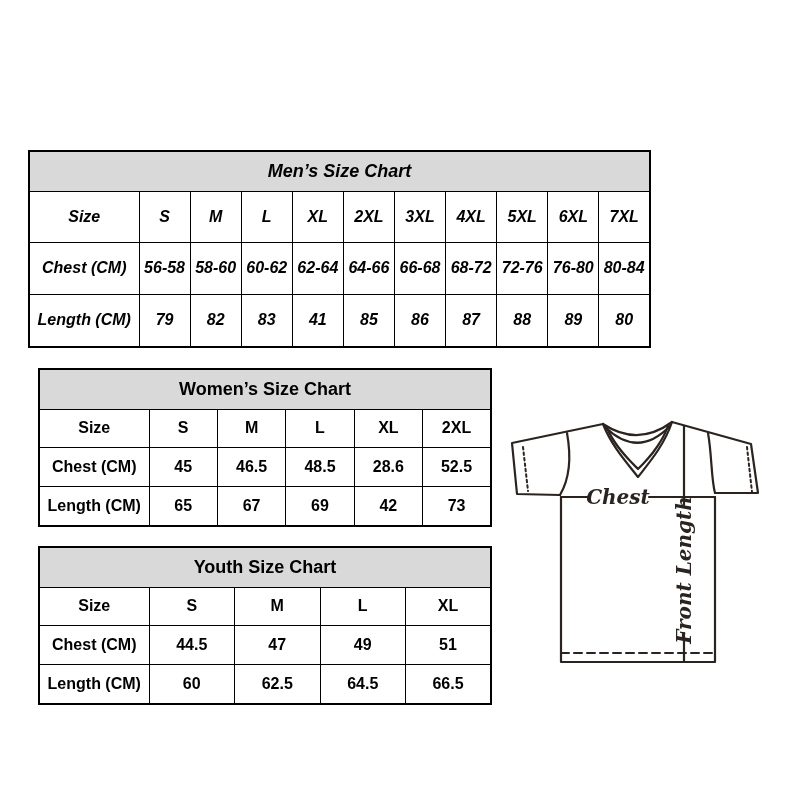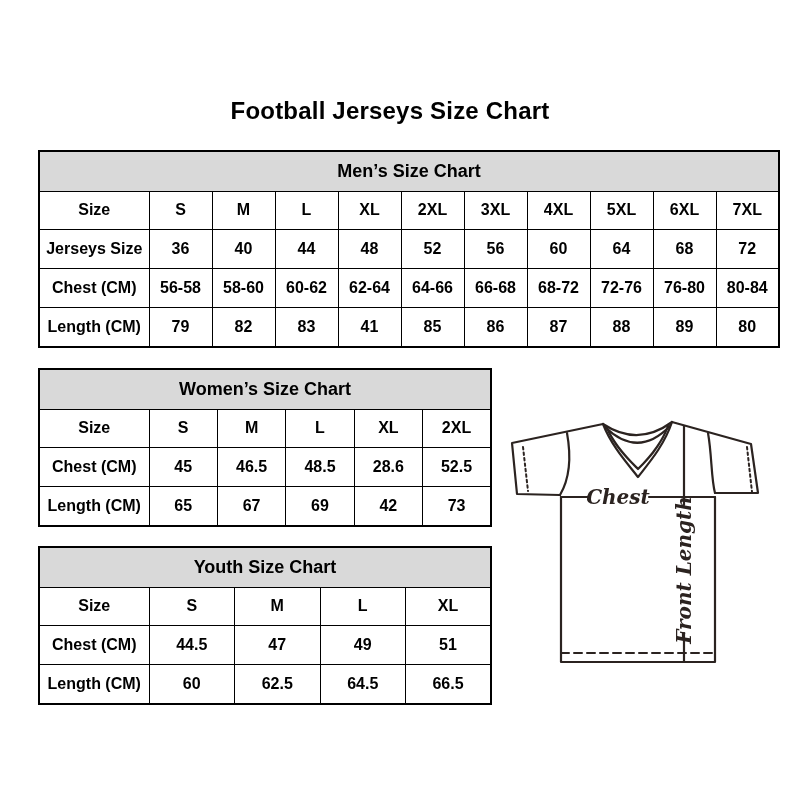--- a/index.html
+++ b/index.html
@@ -44,21 +44,21 @@
     padding: 0;
     font-weight: bold;
     font-size: 16px;
     font-family: "Liberation Sans", sans-serif;
   }
   table.size-table th.tbl-title {
     background: var(--header-bg);
     font-size: 18px;
     height: 40px;
   }
-  #men-table   { left: 38px; top: 150px; width: 742px; height: 198px; }
+  #men-table   { left: 28px; top: 150px; width: 623px; height: 198px; font-style: italic; }
   #women-table { left: 38px; top: 368px; width: 454px; height: 159px; }
   #youth-table { left: 38px; top: 546px; width: 454px; height: 159px; }
   .jersey-svg {
     position: absolute;
     left: 500px;
     top: 390px;
     width: 290px;
     height: 300px;
   }
   .jersey-svg path, .jersey-svg line {
@@ -77,21 +77,20 @@
     font-style: italic;
     font-weight: bold;
     font-size: 20px;
   }
 </style>
 </head>
 <body>
 
 <div class="page">
 
-  <h1 class="title">Football Jerseys Size Chart</h1>
 
   <table id="men-table" class="size-table">
       <colgroup>
         <col style="width: 110px;">
         <col>
         <col>
         <col>
         <col>
         <col>
         <col>
@@ -113,33 +112,20 @@
           <td>L</td>
           <td>XL</td>
           <td>2XL</td>
           <td>3XL</td>
           <td>4XL</td>
           <td>5XL</td>
           <td>6XL</td>
           <td>7XL</td>
         </tr>
         <tr>
-          <td>Jerseys Size</td>
-          <td>36</td>
-          <td>40</td>
-          <td>44</td>
-          <td>48</td>
-          <td>52</td>
-          <td>56</td>
-          <td>60</td>
-          <td>64</td>
-          <td>68</td>
-          <td>72</td>
-        </tr>
-        <tr>
           <td>Chest (CM)</td>
           <td>56-58</td>
           <td>58-60</td>
           <td>60-62</td>
           <td>62-64</td>
           <td>64-66</td>
           <td>66-68</td>
           <td>68-72</td>
           <td>72-76</td>
           <td>76-80</td>

